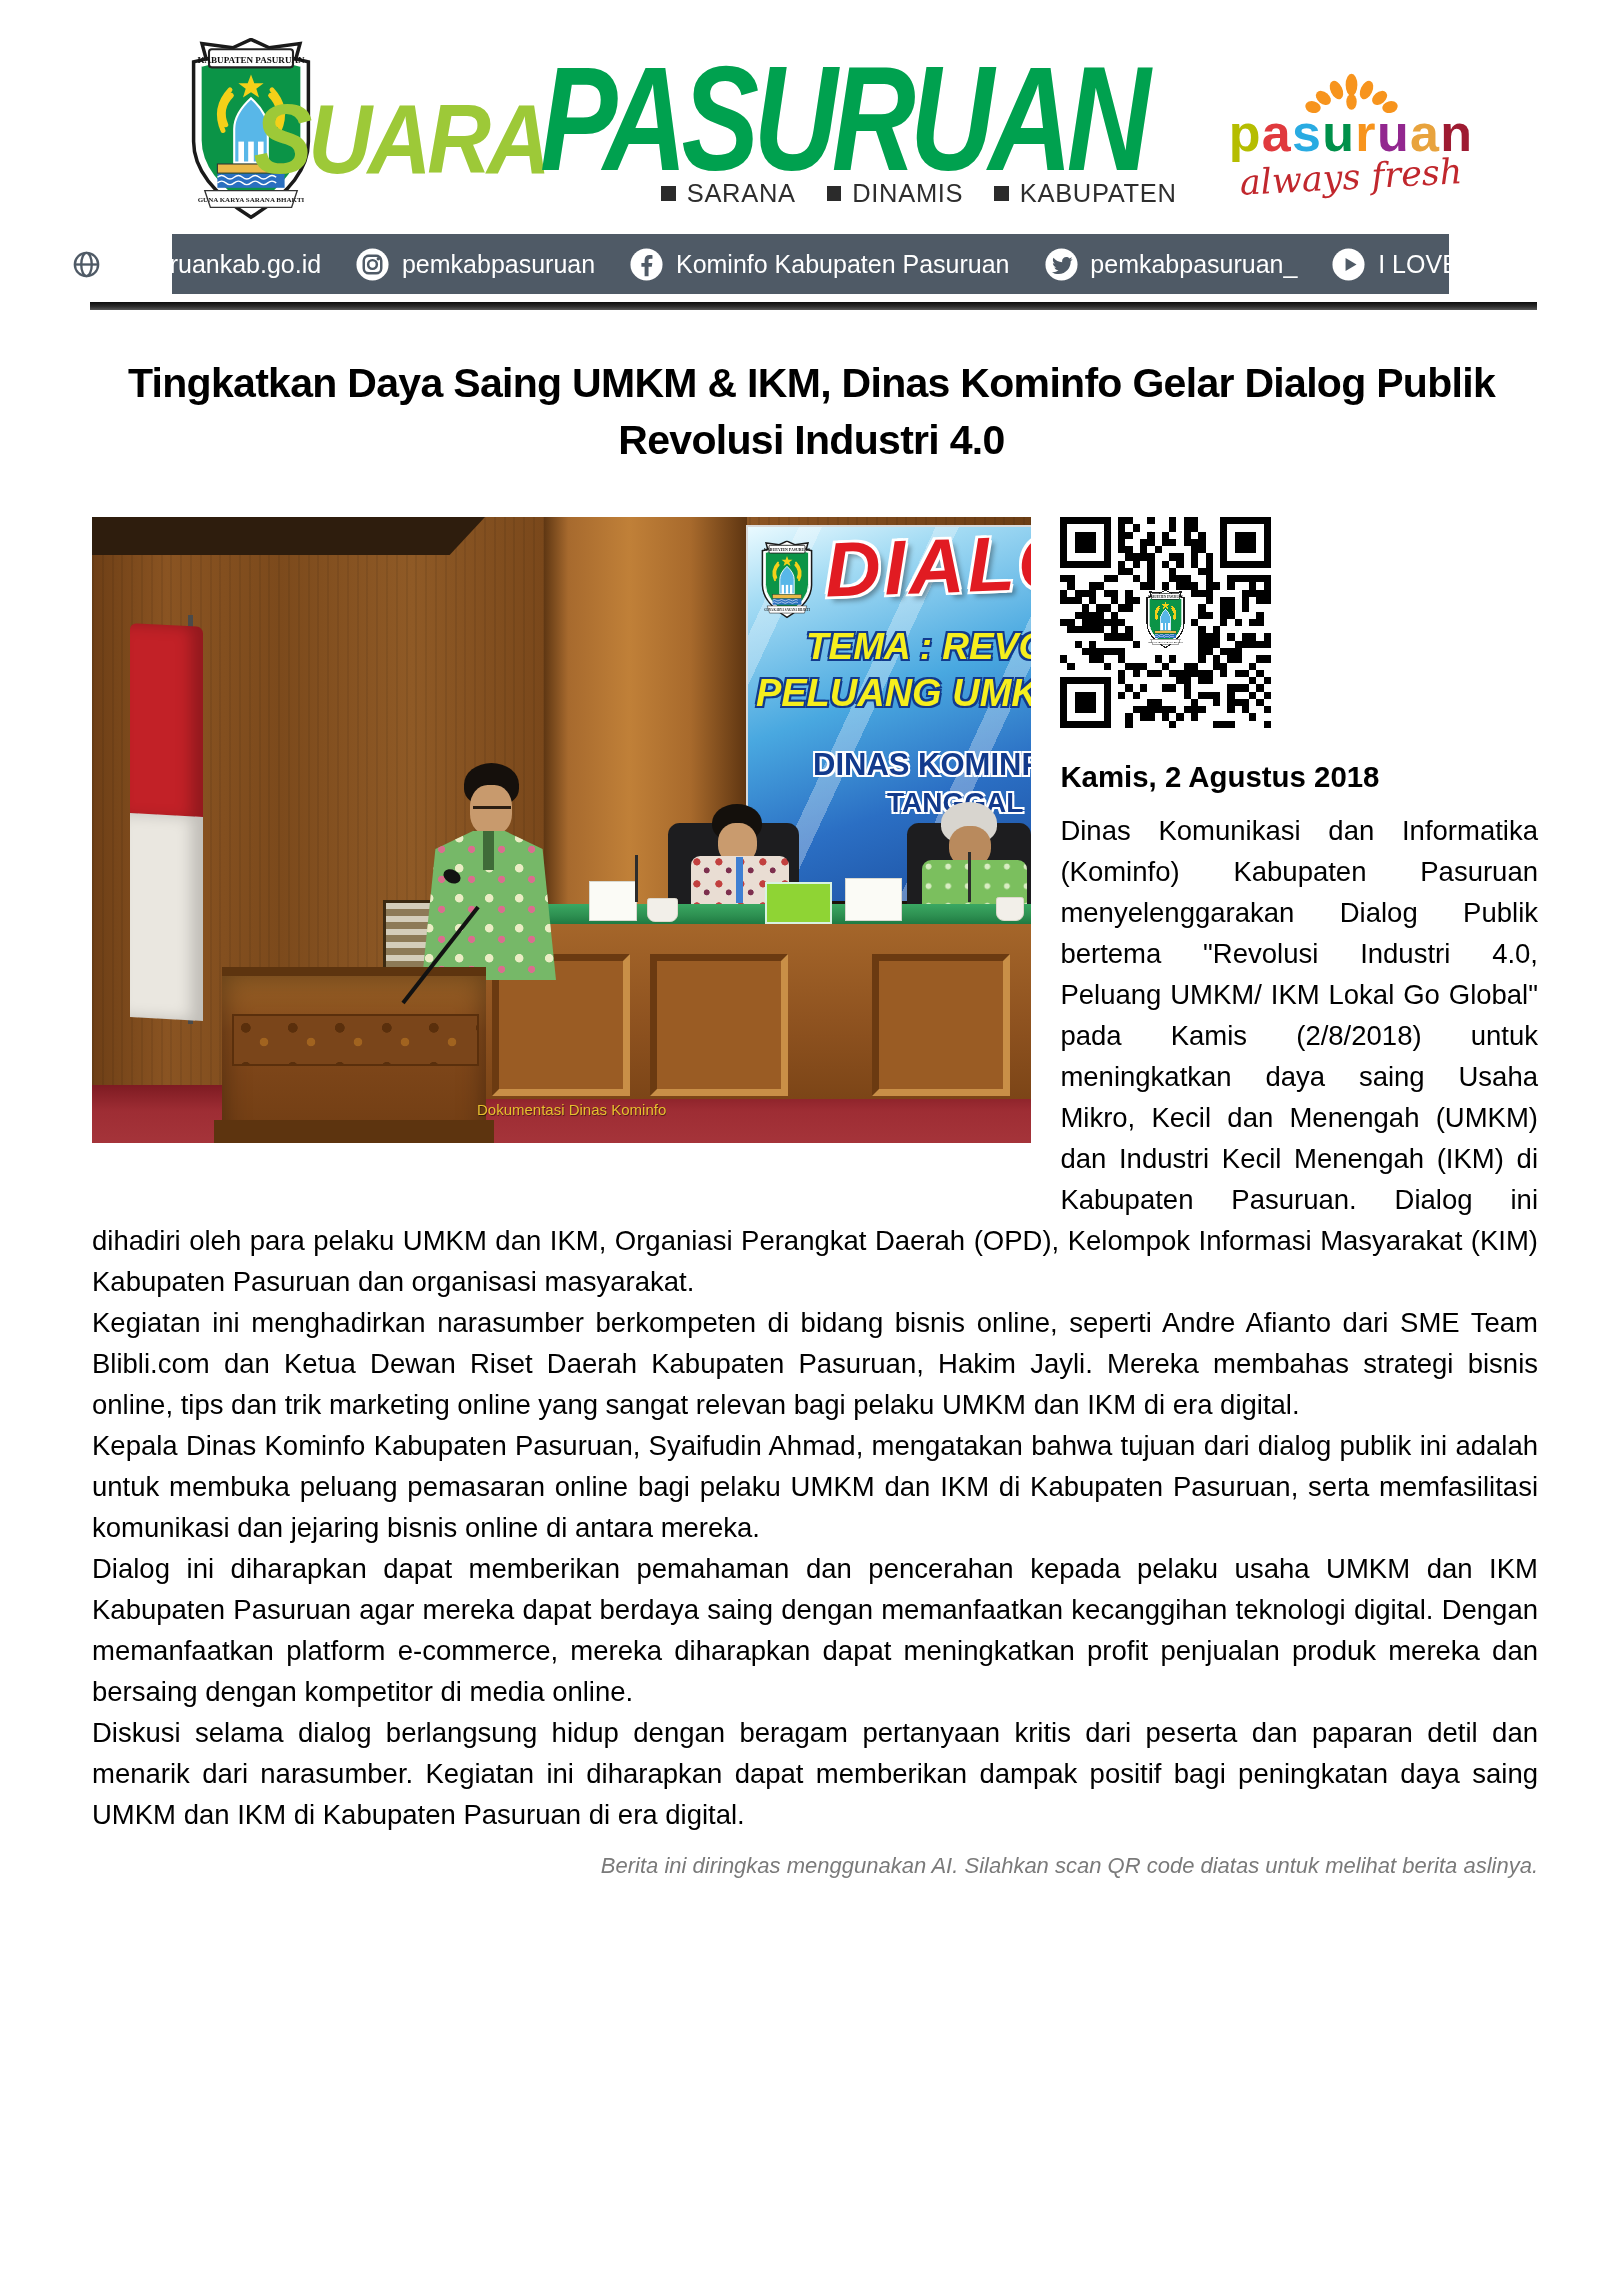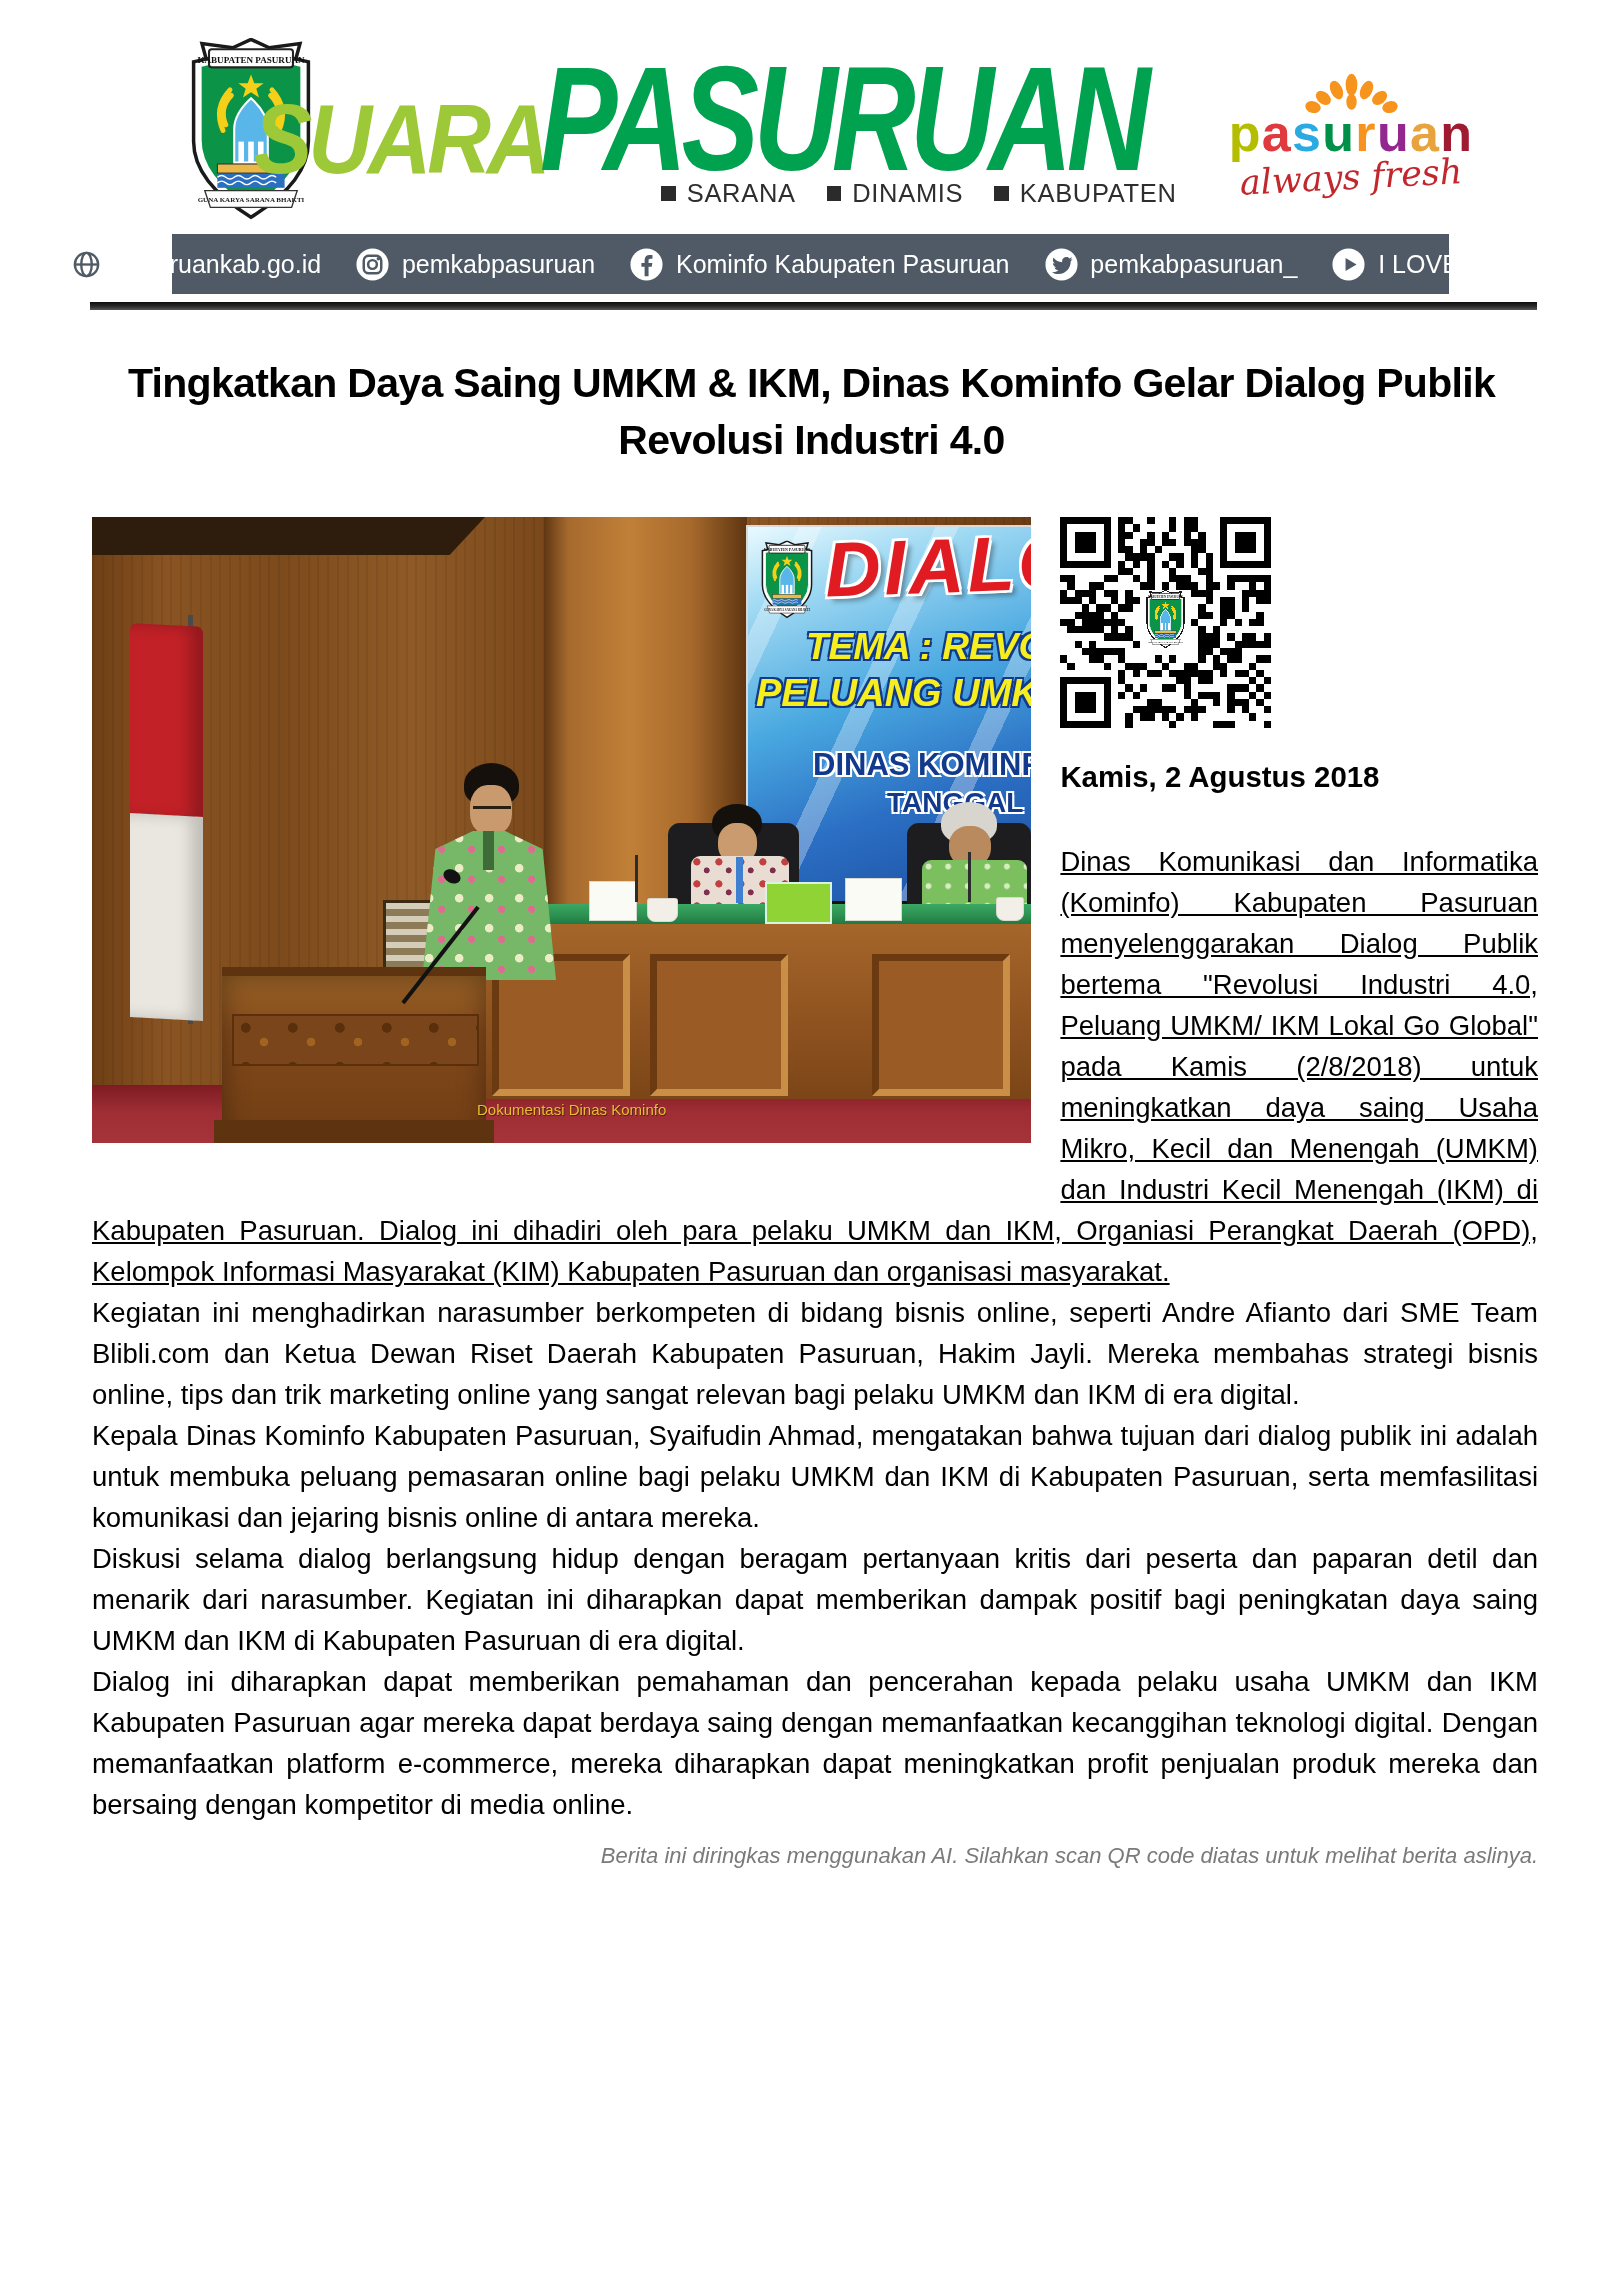--- a/index.html
+++ b/index.html
@@ -33,21 +33,21 @@
     background:linear-gradient(180deg,#0d0d0d 0%,#2c2c2c 55%,#585858 100%);}
   
   .headline{position:absolute;left:98px;top:328px;width:1427px;text-align:center;
     font-size:41px;font-weight:bold;line-height:57px;letter-spacing:-0.7px;}
   
   .article{position:absolute;left:92px;top:517px;width:1446px;}
   .qr-line{margin:0;line-height:0;}
   .qr-svg{width:211px;height:211px;display:inline-block;vertical-align:top;}
   .date{font-size:29.4px;font-weight:bold;margin:30px 0 0 0;line-height:38px;}
   p.body{font-size:27.5px;line-height:41px;text-align:justify;margin:0;}
-  p.p-first{margin-top:45px;text-decoration:underline;}
+  p.p-first{margin-top:14px;}
   .footnote{font-size:22px;font-style:italic;color:#7a7a7a;margin:18.3px 0 0 0;clear:left;text-align:right;}
   
   .photo{float:left;width:939px;height:626px;margin:0 29.4px 59px 0;position:relative;overflow:hidden;
     background:
       repeating-linear-gradient(90deg, rgba(0,0,0,.07) 0 2px, rgba(0,0,0,0) 2px 9.8px),
       linear-gradient(90deg,#6e3f16 0%,#8a5422 8%,#7c4a1c 20%,#8f5a26 34%,#7a481b 48%,
         #93612c 52%,#a06a30 60%,#8a5322 72%,#7a471a 86%,#6b3d14 100%);}
   .photo *{position:absolute;}
   .ph-beam{left:0;top:0;width:393px;height:38px;background:#2e1d0d;
     clip-path:polygon(0 0,100% 0,91% 100%,0 100%);}
@@ -616,18 +616,18 @@
         <rect x="2" y="24" width="3" height="3" fill="#000"></rect>
         <use href="#emblem-sym" x="11.4" y="10" width="6.2" height="8.1"></use>
       </svg>
   </p>
 
   <p class="date">Kamis, 2 Agustus 2018</p>
 
   <p class="body p-first">Dinas Komunikasi dan Informatika (Kominfo) Kabupaten Pasuruan menyelenggarakan Dialog Publik bertema "Revolusi Industri 4.0, Peluang UMKM/ IKM Lokal Go Global" pada Kamis (2/8/2018) untuk meningkatkan daya saing Usaha Mikro, Kecil dan Menengah (UMKM) dan Industri Kecil Menengah (IKM) di Kabupaten Pasuruan. Dialog ini dihadiri oleh para pelaku UMKM dan IKM, Organiasi Perangkat Daerah (OPD), Kelompok Informasi Masyarakat (KIM) Kabupaten Pasuruan dan organisasi masyarakat.</p>
   <p class="body">Kegiatan ini menghadirkan narasumber berkompeten di bidang bisnis online, seperti Andre Afianto dari SME Team Blibli.com dan Ketua Dewan Riset Daerah Kabupaten Pasuruan, Hakim Jayli. Mereka membahas strategi bisnis online, tips dan trik marketing online yang sangat relevan bagi pelaku UMKM dan IKM di era digital.</p>
   <p class="body">Kepala Dinas Kominfo Kabupaten Pasuruan, Syaifudin Ahmad, mengatakan bahwa tujuan dari dialog publik ini adalah untuk membuka peluang pemasaran online bagi pelaku UMKM dan IKM di Kabupaten Pasuruan, serta memfasilitasi komunikasi dan jejaring bisnis online di antara mereka.</p>
+  <p class="body">Dialog ini diharapkan dapat memberikan pemahaman dan pencerahan kepada pelaku usaha UMKM dan IKM Kabupaten Pasuruan agar mereka dapat berdaya saing dengan memanfaatkan kecanggihan teknologi digital. Dengan memanfaatkan platform e-commerce, mereka diharapkan dapat meningkatkan profit penjualan produk mereka dan bersaing dengan kompetitor di media online.</p>
   <p class="body">Diskusi selama dialog berlangsung hidup dengan beragam pertanyaan kritis dari peserta dan paparan detil dan menarik dari narasumber. Kegiatan ini diharapkan dapat memberikan dampak positif bagi peningkatan daya saing UMKM dan IKM di Kabupaten Pasuruan di era digital.</p>
-  <p class="body">Dialog ini diharapkan dapat memberikan pemahaman dan pencerahan kepada pelaku usaha UMKM dan IKM Kabupaten Pasuruan agar mereka dapat berdaya saing dengan memanfaatkan kecanggihan teknologi digital. Dengan memanfaatkan platform e-commerce, mereka diharapkan dapat meningkatkan profit penjualan produk mereka dan bersaing dengan kompetitor di media online.</p>
 
   <p class="footnote">Berita ini diringkas menggunakan AI. Silahkan scan QR code diatas untuk melihat berita aslinya.</p>
 </div>
 
 
 </body></html>

